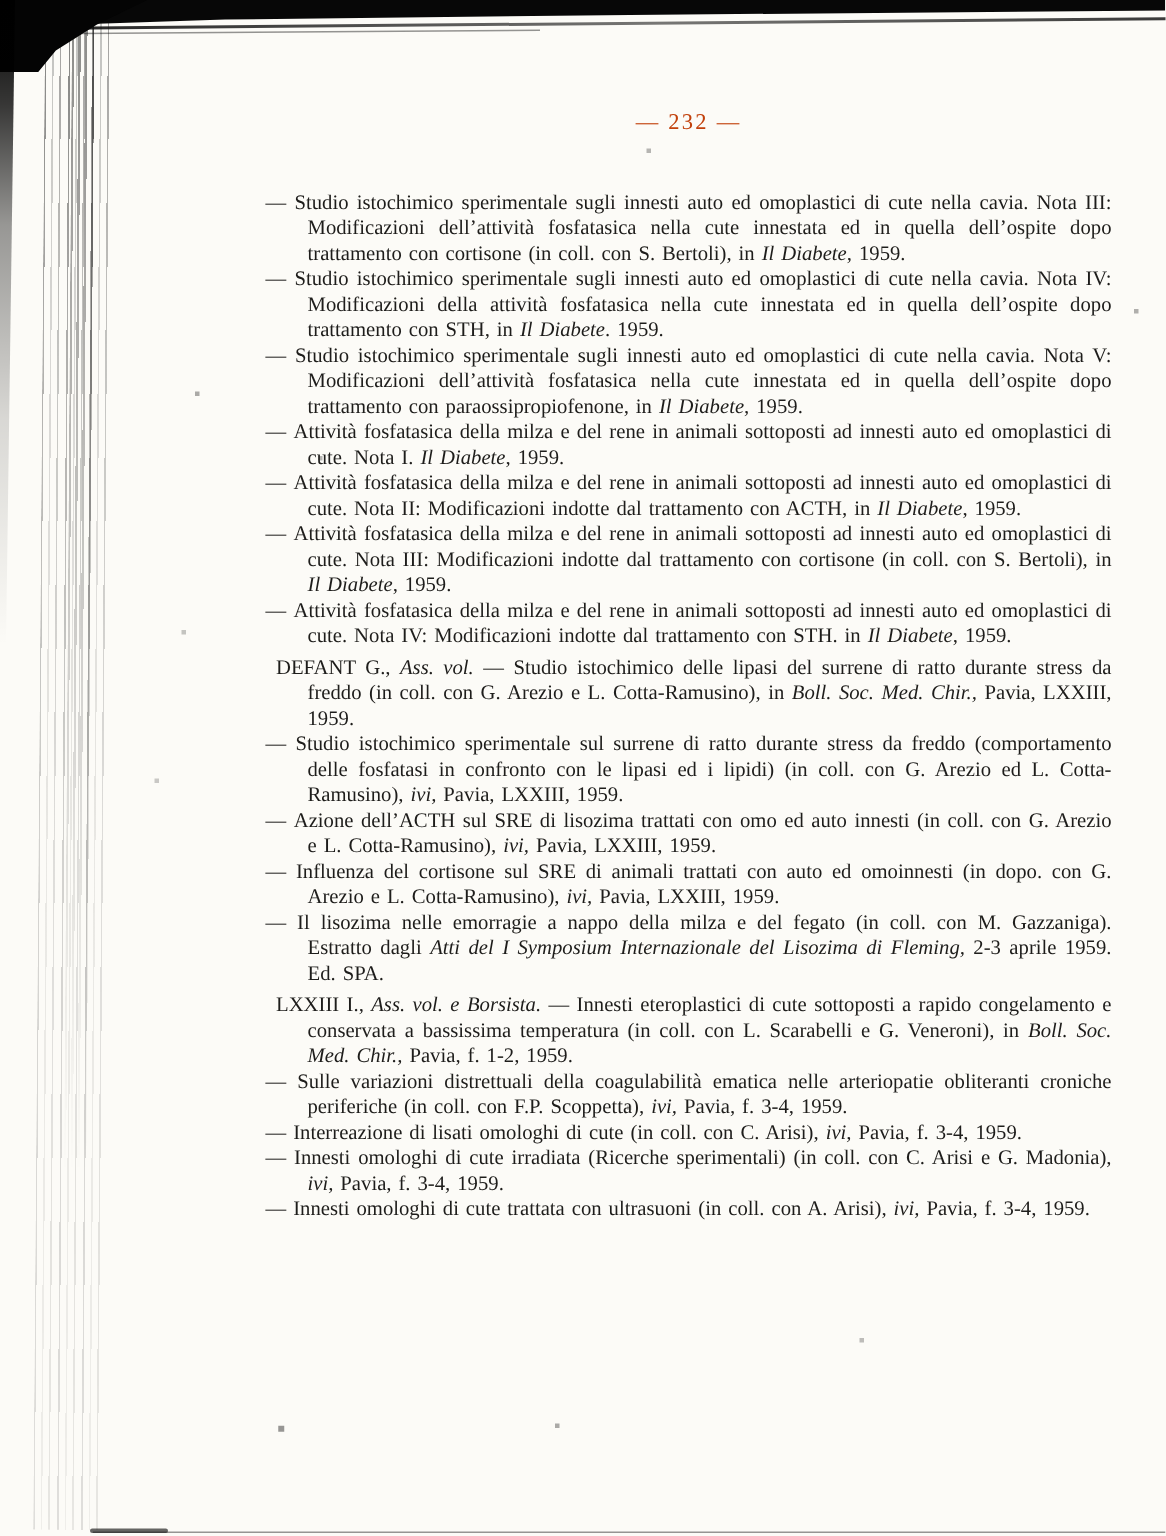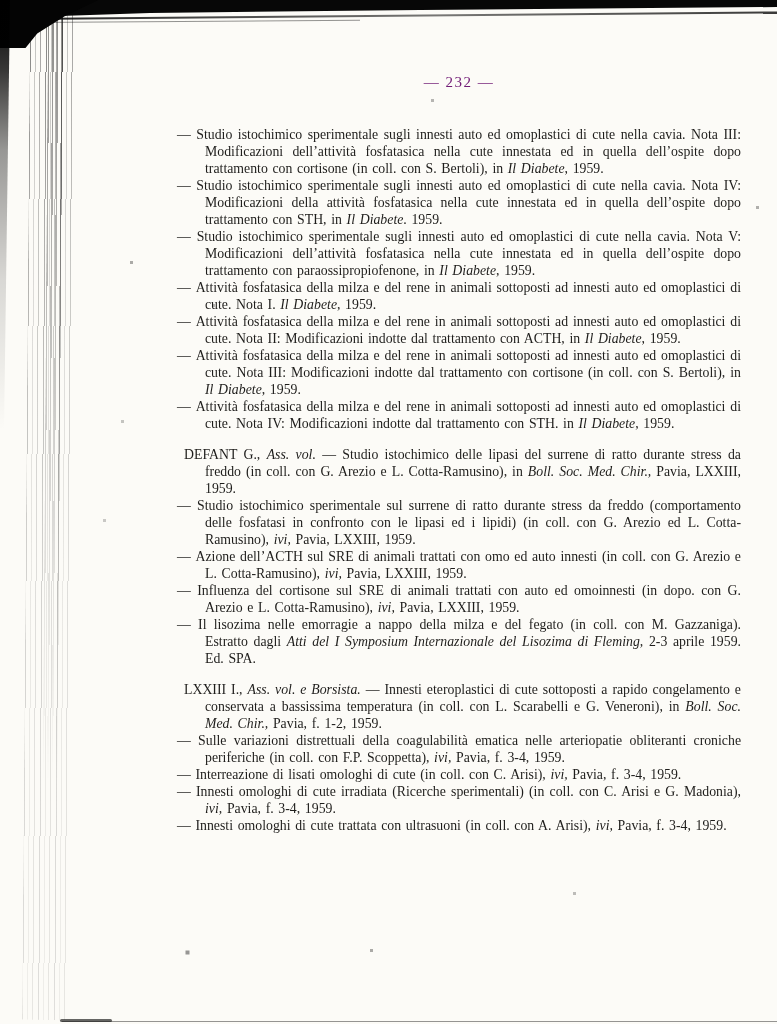--- a/index.html
+++ b/index.html
@@ -18,25 +18,25 @@
     position: absolute;
     left: 177px; top: 74px;
     width: 564px;
   }
   .page-number {
     text-align: center;
     font-size: 15px;
     line-height: 16px;
     letter-spacing: 1.5px;
     margin: 0 0 36px 0;
-    color: #701a75;
+    color: #c2410c;
   }
   .bibliography { display: block; }
   .section { margin: 0; }
-  .section + .section { margin-top: 14px; }
+  .section + .section { margin-top: 4px; }
   .entry {
     margin: 0;
     padding-left: 28px;
     font-size: 13.8px;
     line-height: 17px;
     text-align: justify;
     word-spacing: 1.2px;
   }
   .entry.item   { text-indent: -28px; }
   .entry.author { text-indent: -21px; }
@@ -139,21 +139,21 @@
         <p class="entry item"><span class="marker">—&nbsp;</span><span>Studio istochimico sperimentale sugli innesti auto ed omoplastici di cute nella cavia. Nota IV: Modificazioni della attività fosfatasica nella cute innestata ed in quella dell’ospite dopo trattamento con STH, in </span><i>Il Diabete</i><span>. 1959.</span></p>
         <p class="entry item"><span class="marker">—&nbsp;</span><span>Studio istochimico sperimentale sugli innesti auto ed omoplastici di cute nella cavia. Nota V: Modificazioni dell’attività fosfatasica nella cute innestata ed in quella dell’ospite dopo trattamento con paraossipropiofenone, in </span><i>Il Diabete</i><span>, 1959.</span></p>
         <p class="entry item"><span class="marker">—&nbsp;</span><span>Attività fosfatasica della milza e del rene in animali sottoposti ad innesti auto ed omoplastici di cute. Nota I. </span><i>Il Diabete</i><span>, 1959.</span></p>
         <p class="entry item"><span class="marker">—&nbsp;</span><span>Attività fosfatasica della milza e del rene in animali sottoposti ad innesti auto ed omoplastici di cute. Nota II: Modificazioni indotte dal trattamento con ACTH, in </span><i>Il Diabete</i><span>, 1959.</span></p>
         <p class="entry item"><span class="marker">—&nbsp;</span><span>Attività fosfatasica della milza e del rene in animali sottoposti ad innesti auto ed omoplastici di cute. Nota III: Modificazioni indotte dal trattamento con cortisone (in coll. con S. Bertoli), in </span><i>Il Diabete</i><span>, 1959.</span></p>
         <p class="entry item"><span class="marker">—&nbsp;</span><span>Attività fosfatasica della milza e del rene in animali sottoposti ad innesti auto ed omoplastici di cute. Nota IV: Modificazioni indotte dal trattamento con STH. in </span><i>Il Diabete</i><span>, 1959.</span></p>
       </div>
       <div class="section">
         <p class="entry author"><span>DEFANT G., </span><i>Ass. vol.</i><span> — Studio istochimico delle lipasi del surrene di ratto durante stress da freddo (in coll. con G. Arezio e L. Cotta-Ramusino), in </span><i>Boll. Soc. Med. Chir.,</i><span> Pavia, LXXIII, 1959.</span></p>
         <p class="entry item"><span class="marker">—&nbsp;</span><span>Studio istochimico sperimentale sul surrene di ratto durante stress da freddo (comportamento delle fosfatasi in confronto con le lipasi ed i lipidi) (in coll. con G. Arezio ed L. Cotta-Ramusino), </span><i>ivi,</i><span> Pavia, LXXIII, 1959.</span></p>
-        <p class="entry item"><span class="marker">—&nbsp;</span><span>Azione dell’ACTH sul SRE di animali trattati con omo ed auto innesti (in coll. con G. Arezio e L. Cotta-Ramusino), </span><i>ivi,</i><span> Pavia, LXXIII, 1959.</span></p>
+        <p class="entry item"><span class="marker">—&nbsp;</span><span>Azione dell’ACTH sul SRE di lisozima trattati con omo ed auto innesti (in coll. con G. Arezio e L. Cotta-Ramusino), </span><i>ivi,</i><span> Pavia, LXXIII, 1959.</span></p>
         <p class="entry item"><span class="marker">—&nbsp;</span><span>Influenza del cortisone sul SRE di animali trattati con auto ed omoinnesti (in dopo. con G. Arezio e L. Cotta-Ramusino), </span><i>ivi,</i><span> Pavia, LXXIII, 1959.</span></p>
         <p class="entry item"><span class="marker">—&nbsp;</span><span>Il lisozima nelle emorragie a nappo della milza e del fegato (in coll. con M. Gazzaniga). Estratto dagli </span><i>Atti del I Symposium Internazionale del Lisozima di Fleming,</i><span> 2-3 aprile 1959. Ed. SPA.</span></p>
       </div>
       <div class="section">
         <p class="entry author"><span>LXXIII I., </span><i>Ass. vol. e Borsista.</i><span> — Innesti eteroplastici di cute sottoposti a rapido congelamento e conservata a bassissima temperatura (in coll. con L. Scarabelli e G. Veneroni), in </span><i>Boll. Soc. Med. Chir.,</i><span> Pavia, f. 1-2, 1959.</span></p>
         <p class="entry item"><span class="marker">—&nbsp;</span><span>Sulle variazioni distrettuali della coagulabilità ematica nelle arteriopatie obliteranti croniche periferiche (in coll. con F.P. Scoppetta), </span><i>ivi,</i><span> Pavia, f. 3-4, 1959.</span></p>
         <p class="entry item"><span class="marker">—&nbsp;</span><span>Interreazione di lisati omologhi di cute (in coll. con C. Arisi), </span><i>ivi,</i><span> Pavia, f. 3-4, 1959.</span></p>
         <p class="entry item"><span class="marker">—&nbsp;</span><span>Innesti omologhi di cute irradiata (Ricerche sperimentali) (in coll. con C. Arisi e G. Madonia), </span><i>ivi,</i><span> Pavia, f. 3-4, 1959.</span></p>
         <p class="entry item"><span class="marker">—&nbsp;</span><span>Innesti omologhi di cute trattata con ultrasuoni (in coll. con A. Arisi), </span><i>ivi,</i><span> Pavia, f. 3-4, 1959.</span></p>
       </div>

